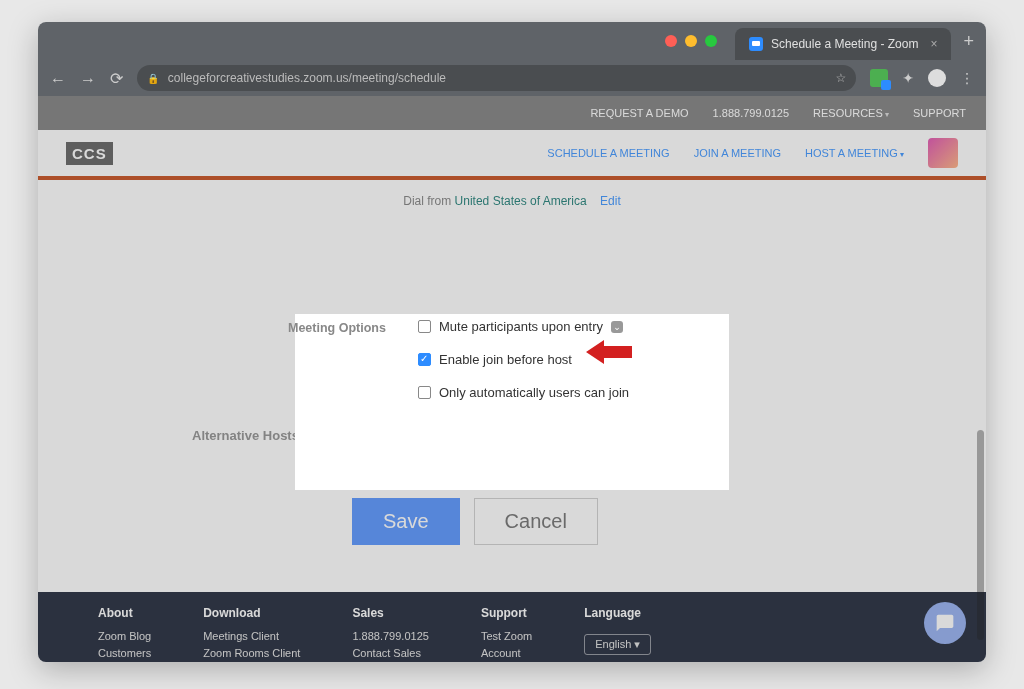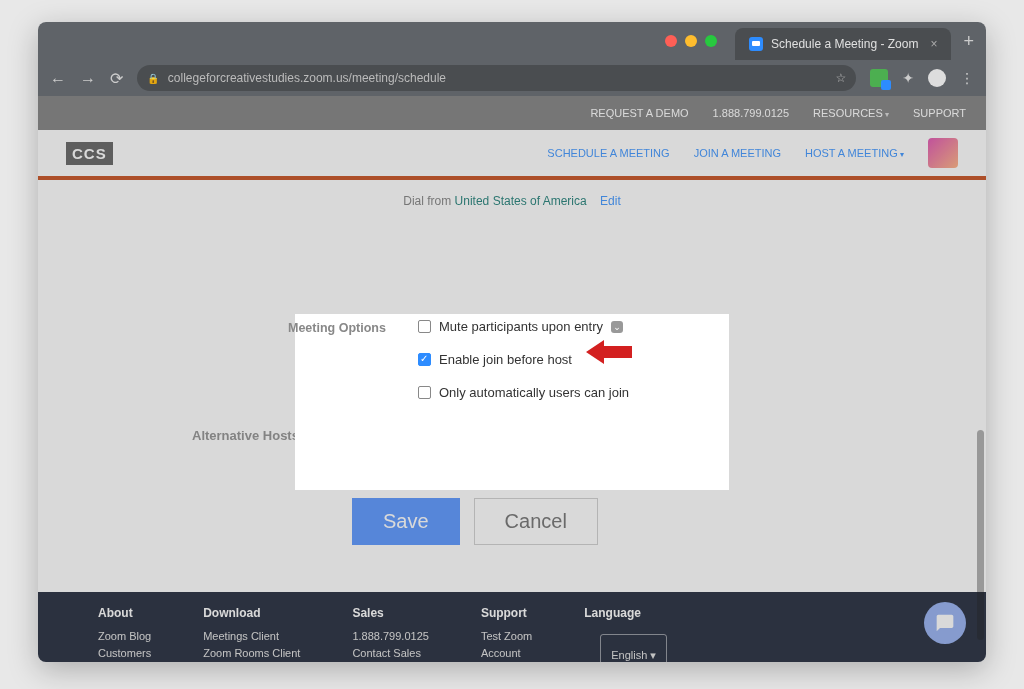--- a/index.html
+++ b/index.html
@@ -54,21 +54,21 @@
     .button-row { display: flex; gap: 14px; margin-left: 160px; margin-top: 24px; }
     .btn { border-radius: 0; padding: 11px 30px; font-size: 20px; border: 1px solid transparent; }
     .btn-save { background: #4a8cff; color: #fff; }
     .btn-cancel { background: #fff; border-color: #ccc; color: #666; }
     .highlight-box { position: absolute; top: 218px; left: 50%; transform: translateX(-50%); width: 434px; height: 176px; background: #fff; z-index: 10; box-shadow: 0 0 0 9999px rgba(0,0,0,0.0); }
     .red-arrow { position: absolute; top: 244px; right: 354px; z-index: 20; width: 46px; height: 24px; }
     .red-arrow svg { width: 100%; height: 100%; }
     .footer { height: 80px; background: #0f172a; padding: 14px 60px; display: flex; gap: 52px; color: #fff; font-size: 11px; position: relative; }
     .fcol h4 { font-size: 12px; font-weight: 600; margin-bottom: 8px; }
     .fcol div { font-size: 11px; color: #e0e0e0; line-height: 1.5; }
-    .lang-btn { border: 1px solid rgba(255,255,255,0.5); padding: 12px 10px; border-radius: 3px; display: inline-block; margin-top: 6px; margin-left: 16px; }
+    .lang-btn { border: 1px solid rgba(255,255,255,0.5); padding: 1px 10px; border-radius: 3px; display: inline-block; margin-top: 6px; }
     .chat-bubble { position: absolute; right: 20px; top: 10px; width: 42px; height: 42px; background: #8caaf0; border-radius: 50%; display: flex; align-items: center; justify-content: center; }
     .chat-bubble svg { width: 20px; height: 20px; fill: #fff; }
     .scrollhint { position: absolute; right: 2px; top: 334px; width: 7px; height: 210px; background: rgba(0,0,0,0.35); border-radius: 4px; }
     .meeting-opts-clear { position: absolute; left: 250px; top: 223px; width: 430px; z-index: 30; }
     .meeting-opts-clear .row-label { width: 130px; color: #888; font-weight: 700; font-size: 12.5px; }
     .meeting-opts-clear .opt { margin-bottom: 18px; }
   </style>
 </head>
 <body>
 

